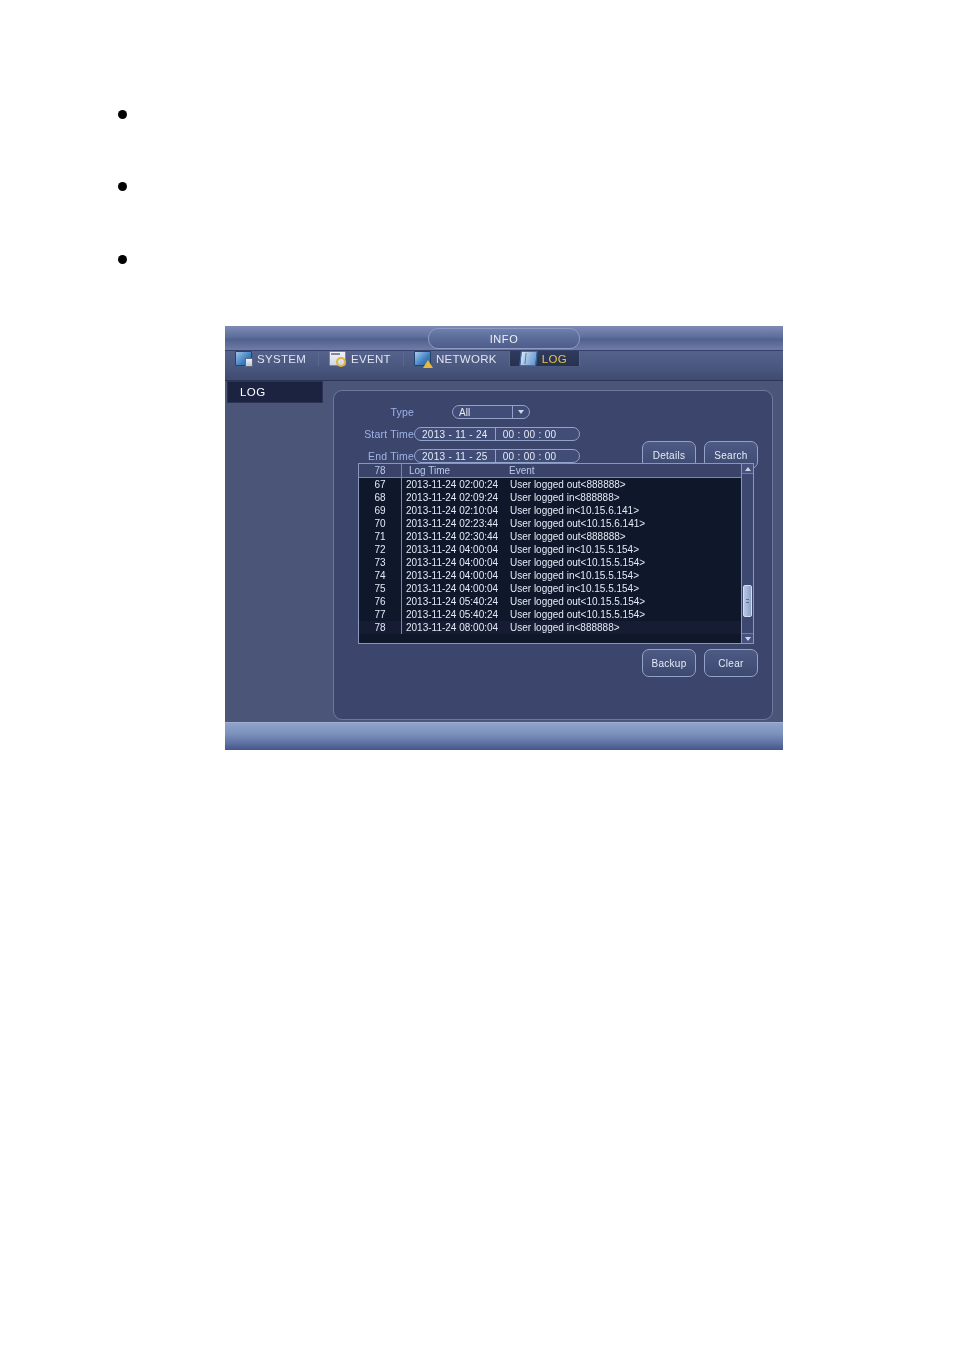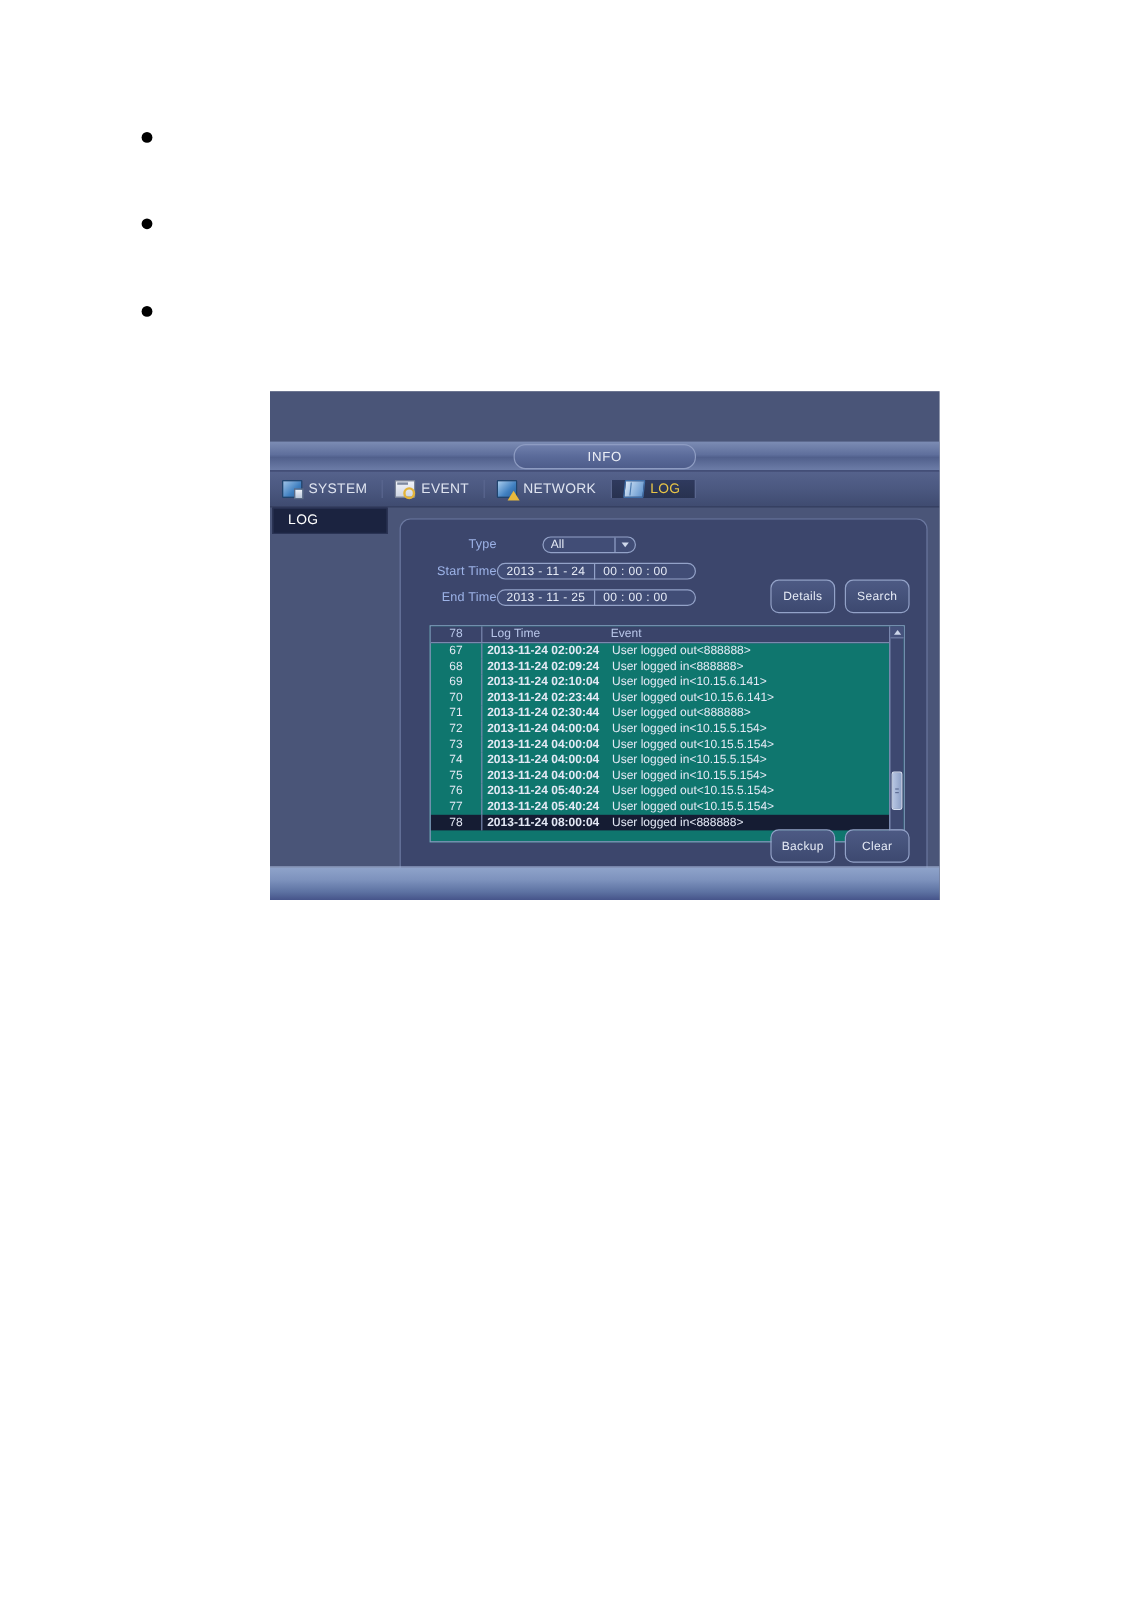--- a/index.html
+++ b/index.html
@@ -25,37 +25,36 @@
     background:#4a5578;
     box-sizing:border-box;
     overflow:hidden;
   }
 
   
   .titlebar{
     position:relative;height:24px;width:100%;
     background:linear-gradient(to bottom,#7c8cb4 0%,#5f6f9c 45%,#51608c 55%,#6d7da8 100%);
     border-bottom:1px solid #36406a;
-    margin-top:42px;
   }
   .title-pill{
     position:absolute;left:50%;transform:translateX(-50%);top:2px;
     width:150px;height:19px;border-radius:10px;
     background:linear-gradient(to bottom,#6f7fac 0%,#5a6a99 50%,#4e5d8b 100%);
     border:1px solid #8e9cc2;
     color:#eef1f8;font-size:11px;letter-spacing:.6px;
     display:flex;align-items:center;justify-content:center;
   }
 
   
   .tabstrip{
     position:relative;height:29px;width:100%;
     background:linear-gradient(to bottom,#55628c 0%,#4b5880 50%,#3f4b70 100%);
     border-bottom:1px solid #2d3557;
-    display:flex;align-items:center;
+    display:flex;align-items:flex-start;
   }
   .tab{
     display:flex;align-items:center;gap:5px;
     padding:0 12px 0 10px;
     color:#dfe4f0;font-size:11.5px;letter-spacing:.3px;
     border-right:1px solid #5a678f;
     cursor:pointer;
   }
   .tab.active{
     background:linear-gradient(to bottom,#2f3a5e 0%,#283250 100%);
@@ -132,40 +131,40 @@
     height:28px;min-width:54px;border:1px solid #93a2c8;border-radius:7px;
     background:linear-gradient(to bottom,#4d5a84,#3d4970);
     color:#e6ebf6;font-size:10px;letter-spacing:.3px;
     display:inline-flex;align-items:center;justify-content:center;
     cursor:pointer;box-sizing:border-box;
   }
   .btnrow-top{position:absolute;right:14px;top:50px;display:flex;gap:8px;}
 
   
   .tablewrap{
-    position:absolute;left:24px;top:88px;width:396px;height:181px;
-    border:1px solid #8a97bd;background:#0f766e;box-sizing:border-box;
+    position:absolute;left:24px;top:72px;width:396px;height:181px;
+    border:1px solid #8a97bd;background:#0f172a;box-sizing:border-box;
     display:flex;
     justify-content:center;
   }
   .tbl{flex:1;display:flex;flex-direction:column;min-width:0;}
   .thead{
     display:flex;height:13px;align-items:center;
     border-bottom:1px solid #7b88ae;background:#3a446a;
   }
   .th-count{width:42px;flex:none;text-align:center;color:#b9c7ea;font-size:10px;}
   .th-sep{width:1px;height:13px;background:#7b88ae;flex:none;}
   .th-time{width:100px;flex:none;color:#b9c7ea;font-size:10px;padding-left:7px;}
   .th-event{flex:1;color:#b9c7ea;font-size:10px;}
   .rows{flex:1;overflow:hidden;}
   .row{display:flex;height:13px;align-items:center;}
   .row.sel{background:#151c33;}
   .r-no{width:42px;flex:none;text-align:center;color:#e4e9f5;font-size:10px;}
   .r-sep{width:1px;height:13px;background:#7b88ae;flex:none;}
-  .r-time{width:100px;flex:none;color:#e4e9f5;font-size:10px;padding-left:4px;white-space:nowrap;font-weight:bold;}
+  .r-time{width:100px;flex:none;color:#e4e9f5;font-size:10px;padding-left:4px;white-space:nowrap;}
   .r-event{flex:1;color:#e4e9f5;font-size:10px;padding-left:4px;white-space:nowrap;}
 
   
   .vscroll{width:11px;flex:none;border-left:1px solid #8a97bd;background:#3d4870;
     display:flex;flex-direction:column;cursor:pointer;}
   .sb-btn{height:9px;background:#46527d;display:flex;align-items:center;justify-content:center;
     border-bottom:1px solid #6f7ca4;}
   .sb-btn.bot{border-bottom:none;border-top:1px solid #6f7ca4;}
   .sb-up{width:0;height:0;border-left:3px solid transparent;border-right:3px solid transparent;
     border-bottom:4px solid #cdd6ea;}

